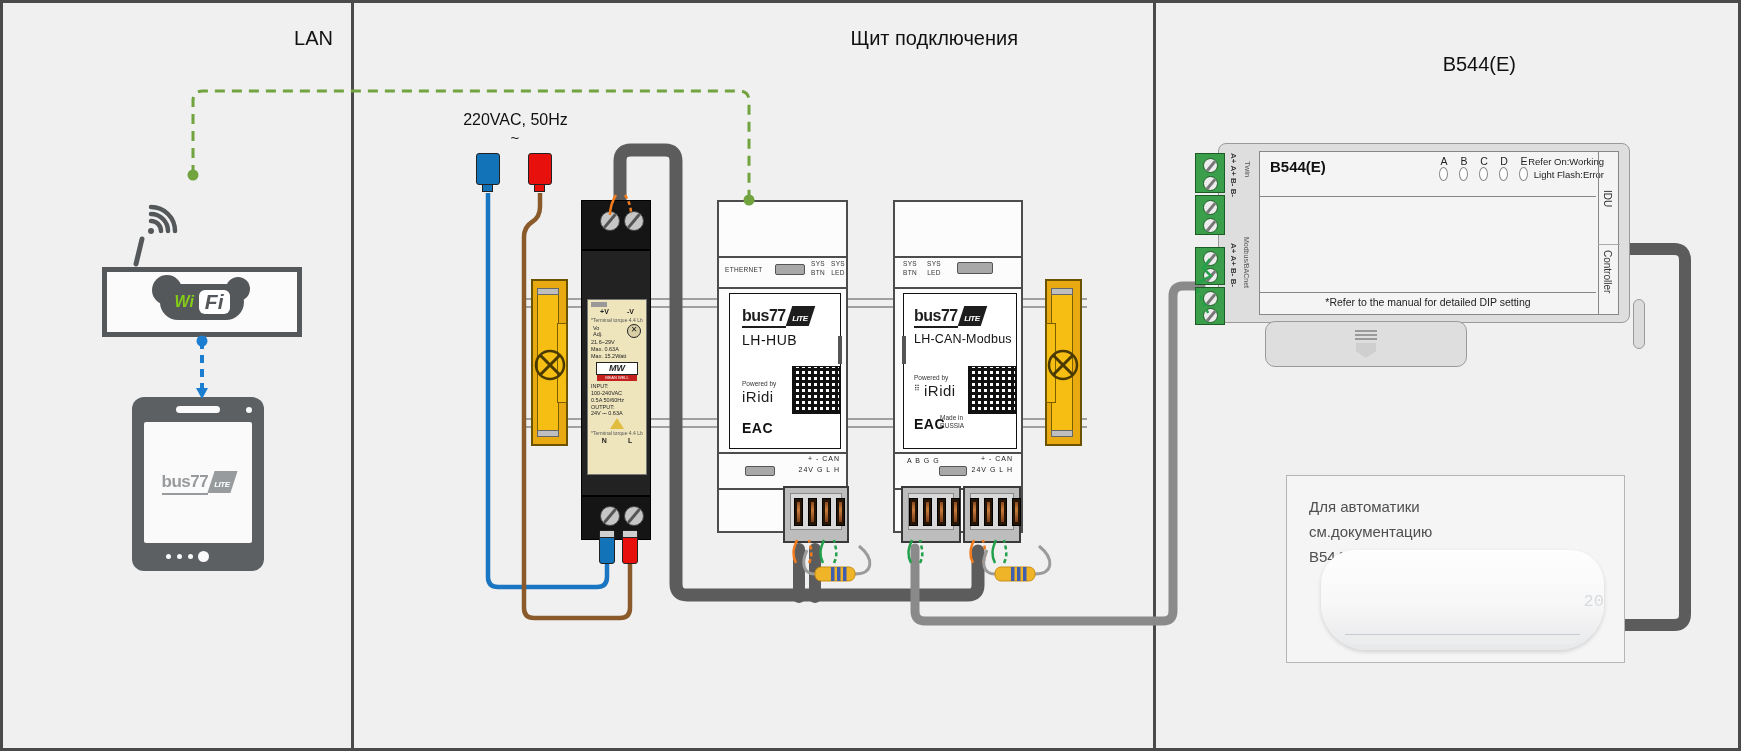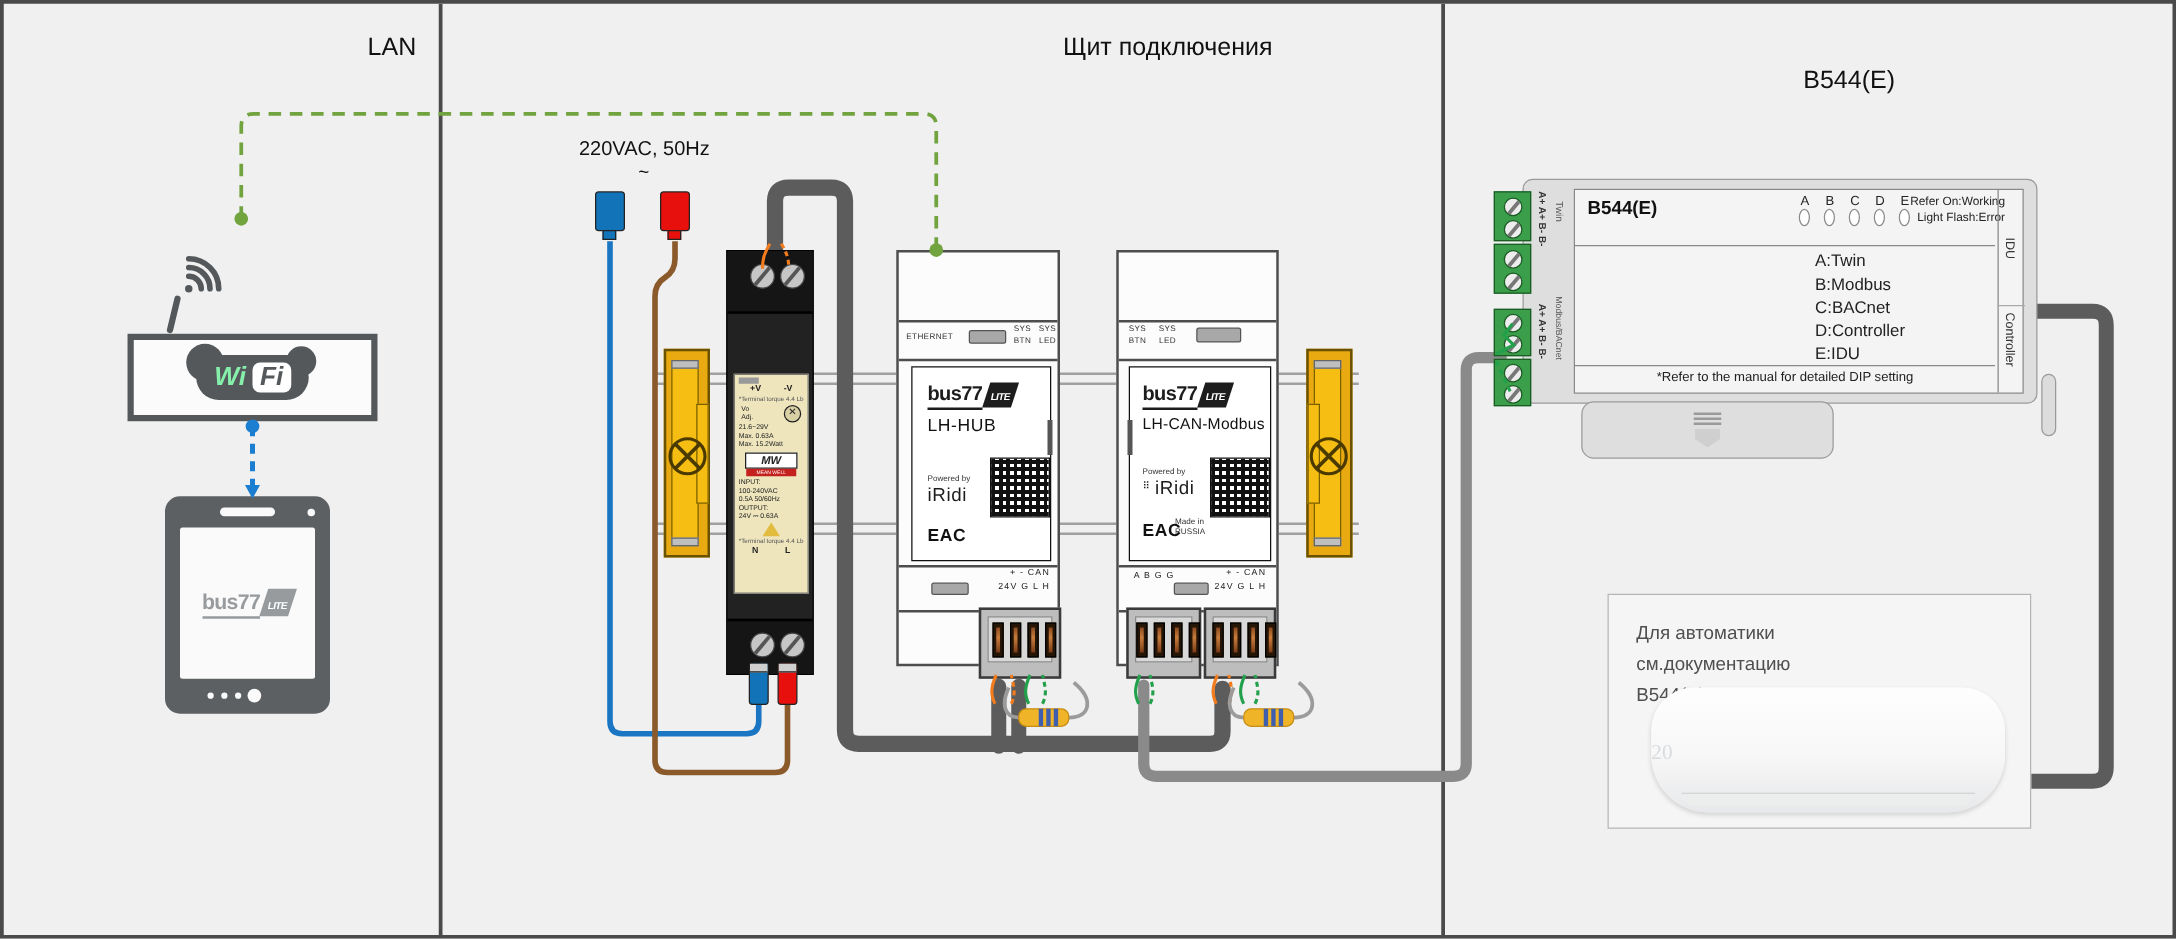--- a/index.html
+++ b/index.html
@@ -9,21 +9,21 @@
   #svg-under{z-index:1;}
   .comp{z-index:2;}
   #svg-over{z-index:5;}
   .divider{position:absolute;top:0;bottom:0;width:3px;background:#4a4a4a;z-index:0;}
   .panel-title{position:absolute;font-size:20px;color:#111;text-align:right;z-index:2;}
   
   .router{border:5px solid #55585a;background:#fbfbfb;box-sizing:border-box;display:flex;align-items:center;justify-content:center;}
   .wifi-cloud{position:relative;background:#55585a;border-radius:20px;padding:6px 14px;display:flex;align-items:center;}
   .wifi-cloud::before{content:"";position:absolute;width:30px;height:30px;background:#55585a;border-radius:50%;left:-8px;top:-9px;}
   .wifi-cloud::after{content:"";position:absolute;width:24px;height:24px;background:#55585a;border-radius:50%;right:-6px;top:-7px;}
-  .wifi-wi{color:#86efac;font-style:italic;font-weight:800;font-size:21px;position:relative;z-index:1;}
+  .wifi-wi{color:#84cc16;font-style:italic;font-weight:800;font-size:16px;position:relative;z-index:1;}
   .wifi-fi{background:#fff;color:#55585a;font-style:italic;font-weight:800;font-size:21px;border-radius:6px;padding:0 6px;margin-left:5px;position:relative;z-index:1;}
   
   .tablet{background:#5d6063;border-radius:12px;}
   .tablet .screen{position:absolute;left:12px;top:25px;width:108px;height:121px;background:#fafafa;border-radius:2px;display:flex;align-items:center;justify-content:center;}
   .tablet .speaker{position:absolute;left:44px;top:9px;width:44px;height:7px;background:#fafafa;border-radius:4px;}
   .tablet .cam{position:absolute;right:12px;top:10px;width:6px;height:6px;background:#fafafa;border-radius:50%;}
   .tablet .dot{position:absolute;width:5px;height:5px;background:#fafafa;border-radius:50%;top:157px;}
   .tablet .homedot{position:absolute;width:11px;height:11px;background:#fafafa;border-radius:50%;top:154px;left:66px;}
   
   .bus77{font-weight:800;letter-spacing:-0.5px;display:inline-flex;align-items:baseline;white-space:nowrap;}
@@ -80,21 +80,21 @@
   .greenblock{position:absolute;background:#3a9e4a;border:1.5px solid #1c5b24;box-sizing:border-box;}
   .gscrew{position:absolute;border-radius:50%;background:#ededed;border:1.5px solid #1c5b24;box-sizing:border-box;overflow:hidden;}
   .gscrew::after{content:"";position:absolute;left:50%;top:-10%;width:2.5px;height:120%;background:#777;transform:translateX(-50%) rotate(40deg);}
   .vtext{writing-mode:vertical-rl;text-orientation:mixed;}
   .led-oval{position:absolute;width:9px;height:14px;border:1.5px solid #8a8a8a;background:#fff;border-radius:50%;box-sizing:border-box;}
   .legend-line{font-size:13.5px;color:#222;line-height:18.5px;}
   
   .acbox{border:1.5px solid #b5b5b5;background:#f5f5f5;box-sizing:border-box;}
   .acunit{position:absolute;background:linear-gradient(180deg,#fefefe 0%,#f7f7f7 55%,#e7e8ea 100%);border-radius:34px 34px 46px 46px;box-shadow:0 2px 4px rgba(0,0,0,0.15);}
   .acunit .vane{position:absolute;left:24px;right:24px;bottom:6px;height:9px;border-top:1.5px solid #c9cbce;border-radius:0 0 20px 20px;background:#eceded;}
-  .acunit .disp{position:absolute;left:0;right:0;top:42px;text-align:left;font-family:Liberation Serif, serif;font-size:17px;color:#d8dcdf;}
+  .acunit .disp{position:absolute;left:0;right:0;top:42px;text-align:right;font-family:Liberation Mono, monospace;font-size:17px;color:#d8dcdf;}
   .note-text{font-size:15px;color:#4f4f4f;line-height:25px;}
 </style>
 </head>
 <body>
 
 <div id="canvas">
 
   <div class="divider" style="left:348px;"></div>
   <div class="divider" style="left:1150px;"></div>
 
@@ -330,27 +330,20 @@
     <div class="abs" style="left:256px;top:3px;width:16px;text-align:center;font-size:10.5px;color:#222;">E</div>
     <div class="led-oval" style="left:179px;top:15px;"></div>
     <div class="led-oval" style="left:199px;top:15px;"></div>
     <div class="led-oval" style="left:219px;top:15px;"></div>
     <div class="led-oval" style="left:239px;top:15px;"></div>
     <div class="led-oval" style="left:259px;top:15px;"></div>
     <div class="abs" style="right:14px;top:3px;font-size:9.5px;color:#222;text-align:right;line-height:13px;">
       <span>Refer On:Working</span><br><span>Light Flash:Error</span>
     </div>
     <div class="abs" style="left:0;right:22px;top:44px;height:1px;background:#888;"></div>
-    <div class="abs legend-line" style="left:192px;top:48px;">
-      <div>A:Twin</div>
-      <div>B:Modbus</div>
-      <div>C:BACnet</div>
-      <div>D:Controller</div>
-      <div>E:IDU</div>
-    </div>
     <div class="abs" style="left:0;right:22px;top:140px;height:1px;background:#888;"></div>
     <div class="abs" style="left:0;right:22px;top:144px;text-align:center;font-size:10.5px;color:#222;">*Refer to the manual for detailed DIP setting</div>
     <div class="abs" style="left:338px;top:0;bottom:0;width:1px;background:#888;"></div>
     <div class="abs vtext" style="left:342px;top:38px;height:60px;font-size:10px;color:#333;">IDU</div>
     <div class="abs" style="left:338px;top:92px;width:22px;height:1px;background:#aaa;"></div>
     <div class="abs vtext" style="left:342px;top:98px;height:62px;font-size:10px;color:#333;">Controller</div>
   </div>
 
   <div class="abs comp acbox" style="left:1283px;top:472px;width:339px;height:188px;">
     <div class="note-text abs" style="left:22px;top:18px;">

